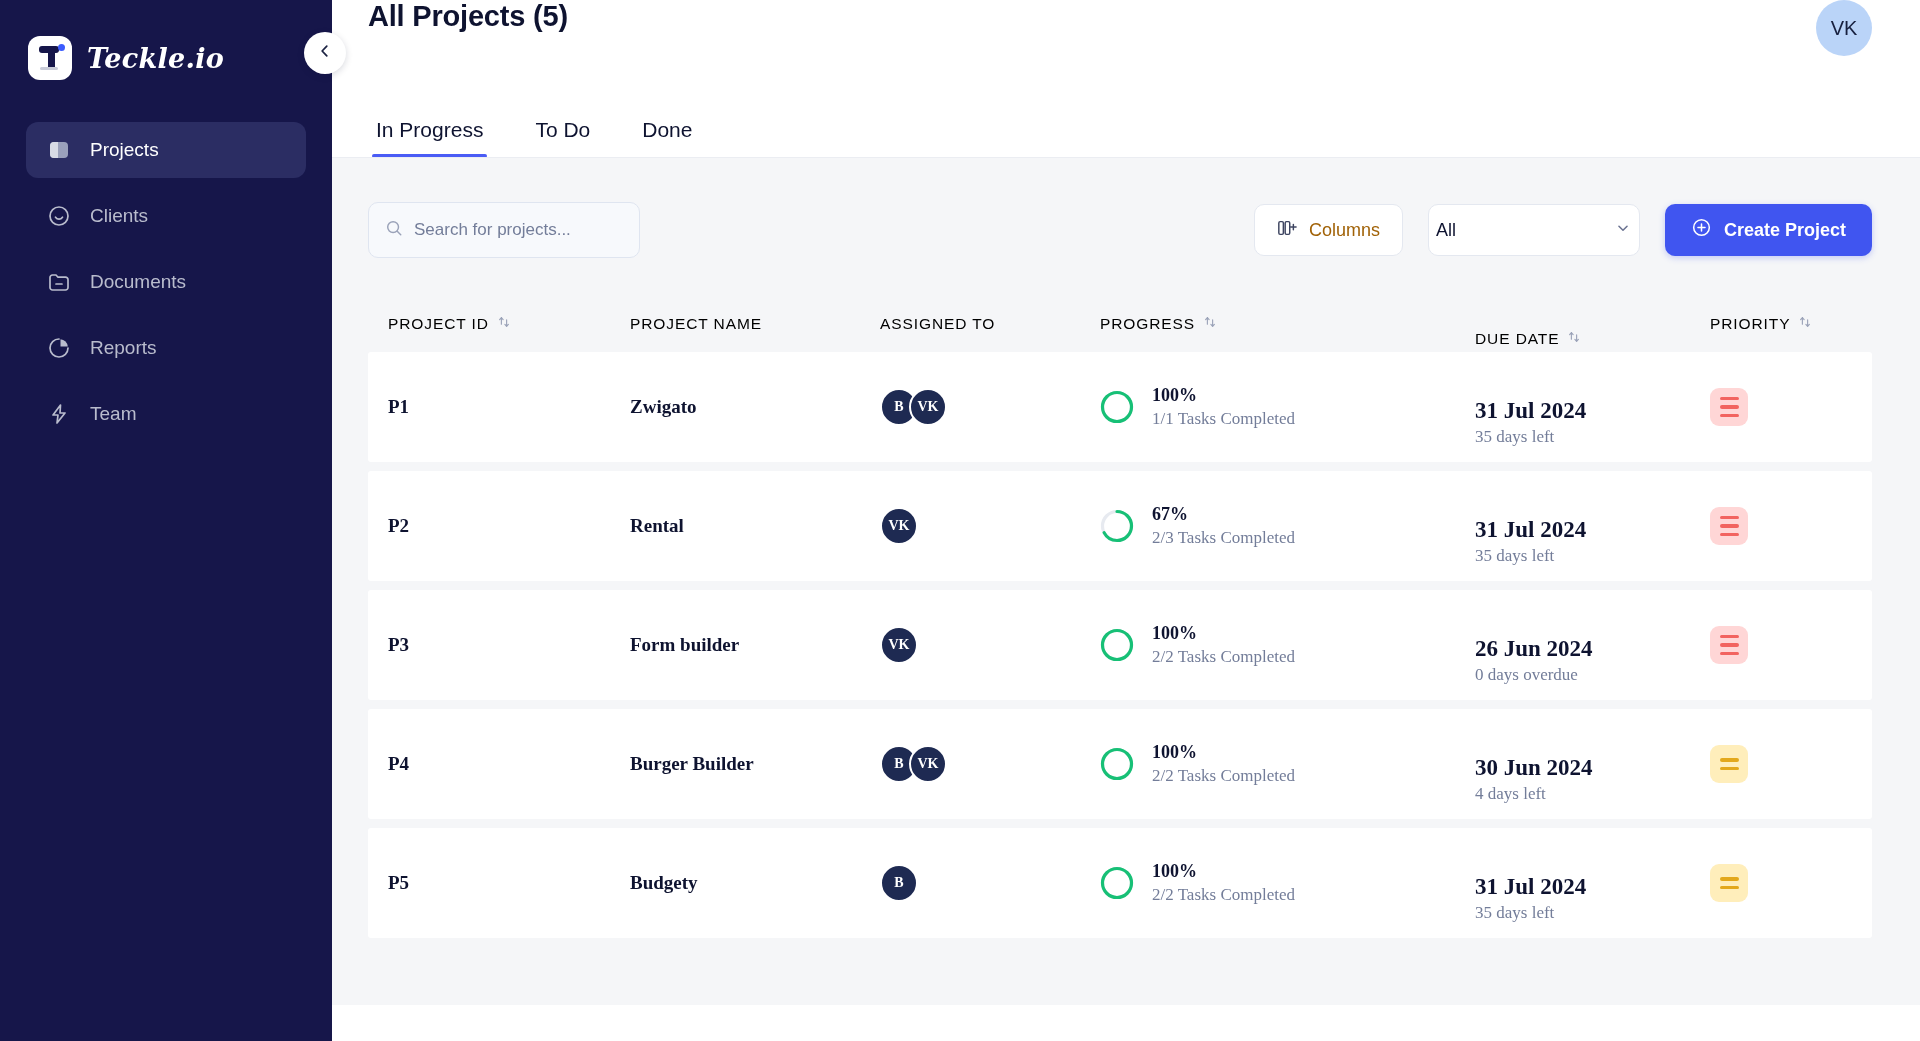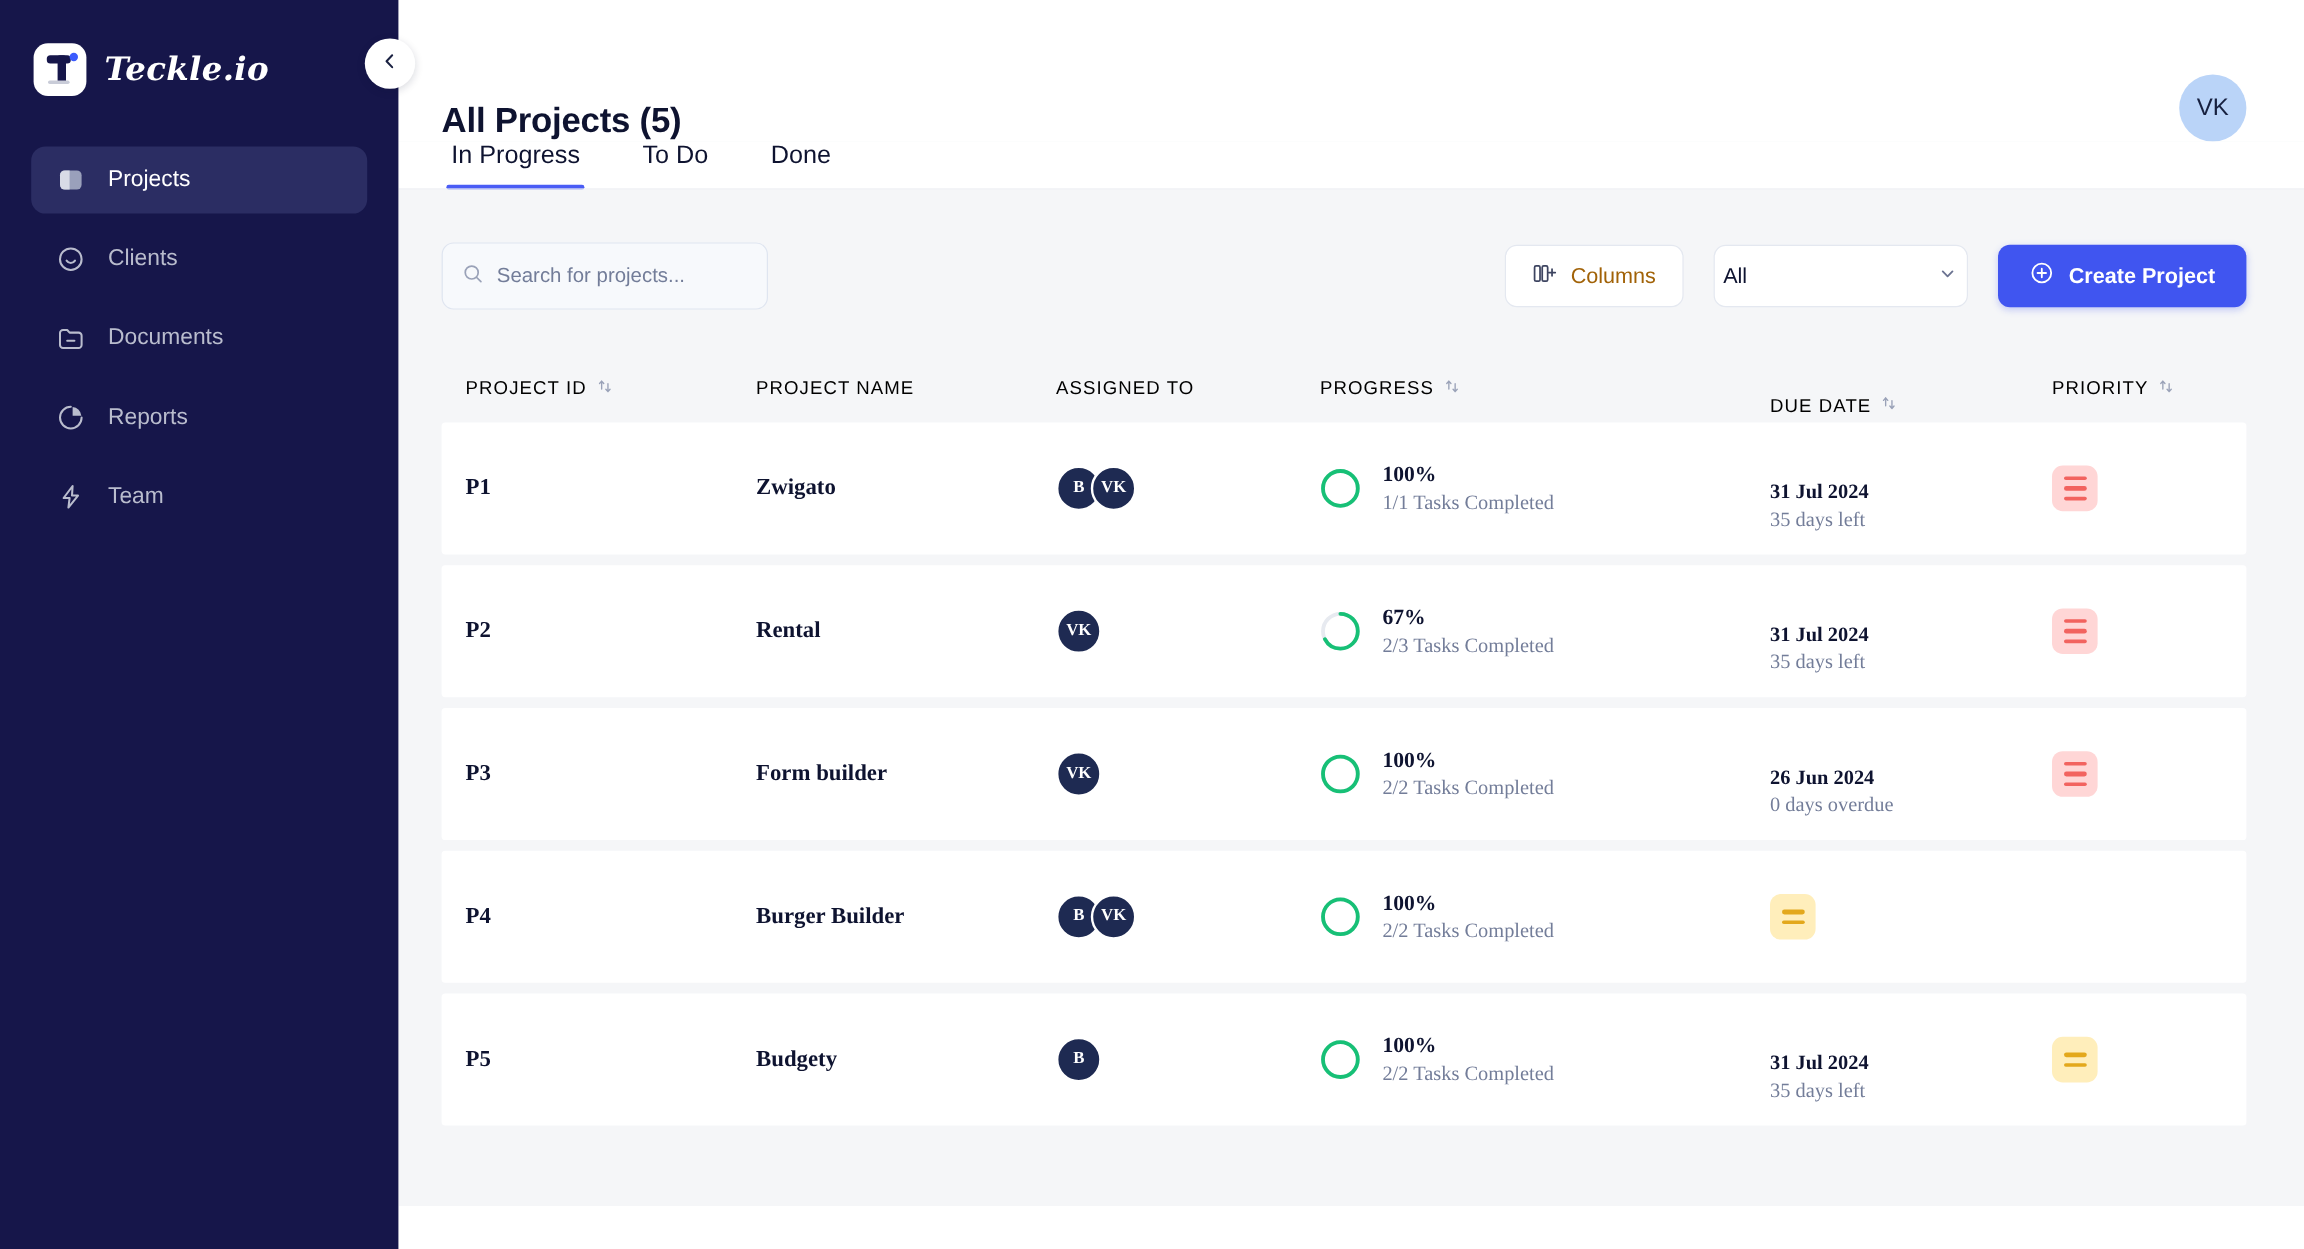--- a/index.html
+++ b/index.html
@@ -43,21 +43,21 @@
   .nav-item .nav-ico { width: 26px; height: 26px; flex: 0 0 26px; display:flex; align-items:center; justify-content:center; }
   .nav-item .nav-ico svg { display: block; }
 
   
   .main {
     flex: 1; height: 1041px; background: #f5f6f8;
     position: relative; overflow: hidden;
   }
   .topbar {
     height: 118px; background: #ffffff; padding: 0 48px 0 36px;
-    display: flex; align-items: flex-end; justify-content: space-between;
+    display: flex; align-items: flex-start; justify-content: space-between;
   }
   .page-title { font-size: 29px; font-weight: 700; color: #0e1330; letter-spacing: -.2px; }
   .top-avatar {
     width: 56px; height: 56px; border-radius: 50%; background: #bad4f8;
     color: #17203f; font-size: 20px; font-weight: 400;
     display: flex; align-items: center; justify-content: center; cursor: pointer;
   }
 
   .collapse-btn {
     position: absolute; left: 304px; top: 32px; z-index: 30;
@@ -145,21 +145,21 @@
   }
   .avatar:first-child { margin-left: 0; }
 
   .progress-cell { display: flex; align-items: center; gap: 18px; }
   .ring { width: 34px; height: 34px; flex: 0 0 34px; }
   .p-text { line-height: 1.35; }
   .p-pct { font-size: 18px; font-weight: 700; color: #0e1330; }
   .p-sub { font-size: 17px; color: #737d99; }
 
   .due-cell { line-height: 1.35; }
-  .due-date { font-size: 17px; font-weight: 700; color: #0e1330; }
+  .due-date { font-size: 23px; font-weight: 700; color: #0e1330; }
   .due-sub  { font-size: 17px; color: #737d99; }
 
   .prio {
     width: 38px; height: 38px; border-radius: 9px;
     display: flex; flex-direction: column; align-items: center; justify-content: center; gap: 5px;
   }
   .prio span { display: block; height: 3.5px; border-radius: 2px; }
   .prio.high { background: #ffd6d6; }
   .prio.high span { background: #f2635f; width: 19px; }
   .prio.medium { background: #ffeebb; }
@@ -433,20 +433,24 @@
               <div class="col-progress progress-cell">
                 <svg class="ring" viewBox="0 0 34 34">
                   <circle cx="17" cy="17" r="14.5" fill="none" stroke="#e7eaf0" stroke-width="3.2"></circle>
                   <circle cx="17" cy="17" r="14.5" fill="none" stroke="#17c076" stroke-width="3.2" stroke-linecap="round" stroke-dasharray="91.106186954104 91.106186954104" transform="rotate(-90 17 17)"></circle>
                 </svg>
                 <div class="p-text">
                   <div class="p-pct">100%</div>
                   <div class="p-sub">2/2 Tasks Completed</div>
                 </div>
               </div>
+              <div class="col-due due-cell">
+                <div class="due-date">30 Jun 2024</div>
+                <div class="due-sub">4 days left</div>
+              </div>
               <div class="col-priority">
                 <div class="prio medium">
                   <span></span>
                   <span></span>
                 </div>
               </div>
             </div>
             <div class="row">
               <div class="col-id cell-id">P5</div>
               <div class="col-name cell-name">Budgety</div>

